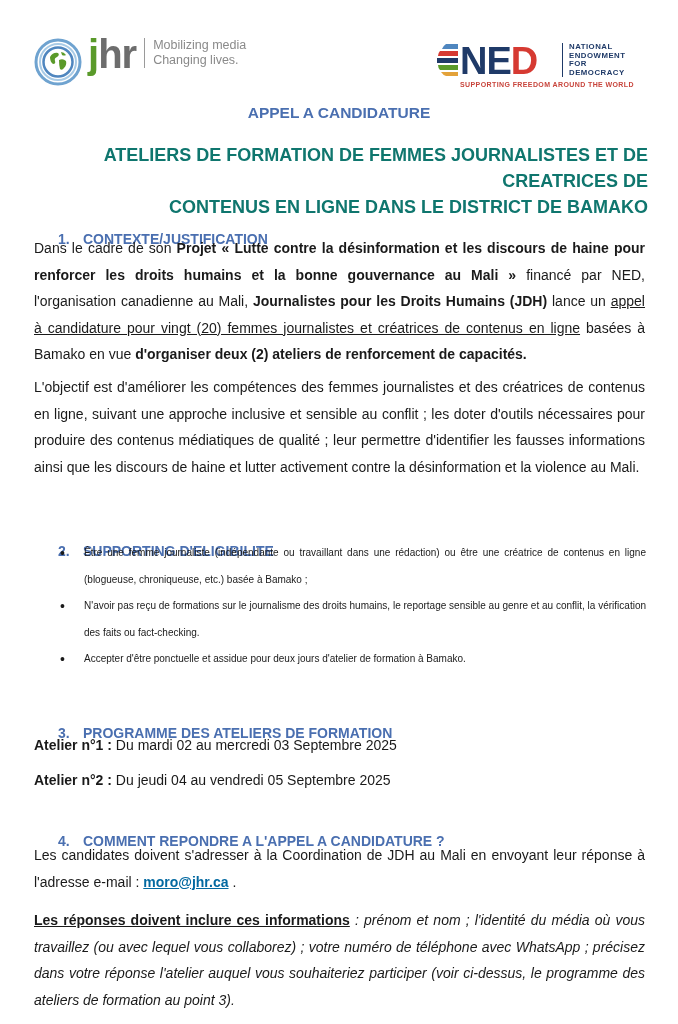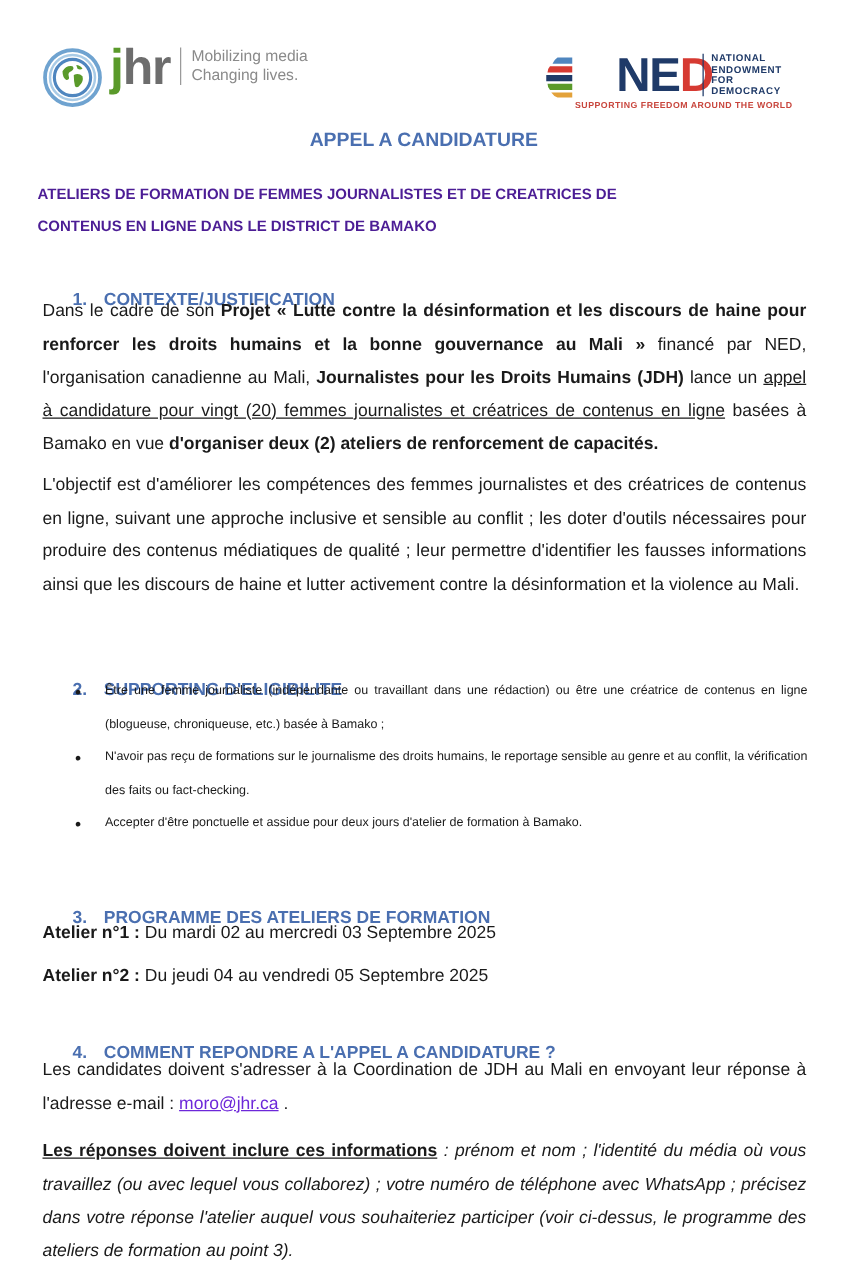--- a/index.html
+++ b/index.html
@@ -9,50 +9,50 @@
   .header { position: absolute; top: 0; left: 0; width: 678px; height: 100px; }
   .jhr-logo { position: absolute; left: 34px; top: 38px; display: flex; align-items: flex-start; }
   .globe { width: 48px; height: 48px; position: relative; }
   .jhr-text { font-family: "Liberation Sans", sans-serif; font-weight: bold; font-size: 40px; letter-spacing: -1px; margin-left: 6px; line-height: 40px; margin-top: -4px; }
   .jhr-text .j { color: #5a9a2a; }
   .jhr-text .hr { color: #6d6d6d; }
   .jhr-divider { width: 1px; height: 30px; background: #9a9a9a; margin: 0 8px 0 8px; }
   .jhr-tagline { font-size: 12.5px; color: #8a8a8a; line-height: 15px; }
 
   .ned-logo { position: absolute; left: 436px; top: 41px; width: 230px; height: 52px; }
-  .ned-mark { position: absolute; left: 0; top: 2px; display: flex; align-items: flex-end; gap: 33px; }
+  .ned-mark { position: absolute; left: 0; top: 2px; display: flex; align-items: flex-start; }
   .ned-stripes { width: 22px; height: 34px; position: relative; margin-right: 2px; }
   .ned-letters { font-family: "Liberation Sans", sans-serif; font-weight: bold; font-size: 38px; line-height: 36px; letter-spacing: -1px; }
   .ned-letters .ne { color: #1f3a68; }
   .ned-letters .d { color: #d63a32; }
   .ned-vline { position: absolute; left: 126px; top: 2px; width: 1px; height: 34px; background: #1f3a68; }
   .ned-name { position: absolute; left: 133px; top: 2px; font-size: 7.8px; line-height: 8.6px; color: #1f3a68; font-weight: bold; letter-spacing: 0.5px; }
   .ned-tag { position: absolute; left: 24px; top: 40px; font-size: 7px; color: #c8453c; letter-spacing: 0.4px; font-weight: bold; white-space: nowrap; }
 
   .title { position: absolute; top: 104px; left: 0; width: 678px; text-align: center; font-size: 15.5px; font-weight: bold; color: #4a6fb0; }
   .title span { text-underline-offset: 3px; }
 
-  .subtitle { position: absolute; top: 142px; left: 30px; width: 618px; text-align: left; font-size: 12px; font-weight: bold; line-height: 26px; color: #4c1d95; }
+  .subtitle { position: absolute; top: 142px; left: 30px; width: 618px; text-align: right; font-size: 18px; font-weight: bold; line-height: 26px; color: #0f766e; }
 
   .h { position: absolute; left: 58px; font-size: 14px; font-weight: bold; color: #4a6fb0; white-space: nowrap; margin-top: 25px; }
   .h .num { display: inline-block; width: 25px; }
 
   .p { position: absolute; left: 34px; width: 611px; font-size: 14px; line-height: 26.5px; text-align: justify; color: #1a1a1a; }
   .p b { font-weight: bold; }
   .u { text-decoration: underline; }
   .last-line-left { text-align-last: left; }
 
   .bullets { position: absolute; left: 58px; top: 540px; width: 588px; list-style: none; }
   .bullets li { position: relative; padding-left: 26px; font-size: 10px; line-height: 26.5px; text-align: justify; margin-bottom: 0; }
   .bullets li::before { content: "•"; position: absolute; left: 2px; top: 0; font-size: 14px; }
 
   .atelier { position: absolute; left: 34px; font-size: 14px; white-space: nowrap; }
   .atelier b { font-weight: bold; }
 
-  a.mail { color: #6d28d9; text-decoration: underline; }
+  a.mail { color: #0369a1; text-decoration: underline; font-weight: bold; }
   .it { font-style: italic; }
 </style>
 </head>
 <body>
 
 <div class="header">
   <div class="jhr-logo">
     <div class="globe">
       <svg width="48" height="48" viewBox="0 0 48 48">
         <circle cx="24" cy="24" r="22" fill="none" stroke="#6fa3d0" stroke-width="3"></circle>

